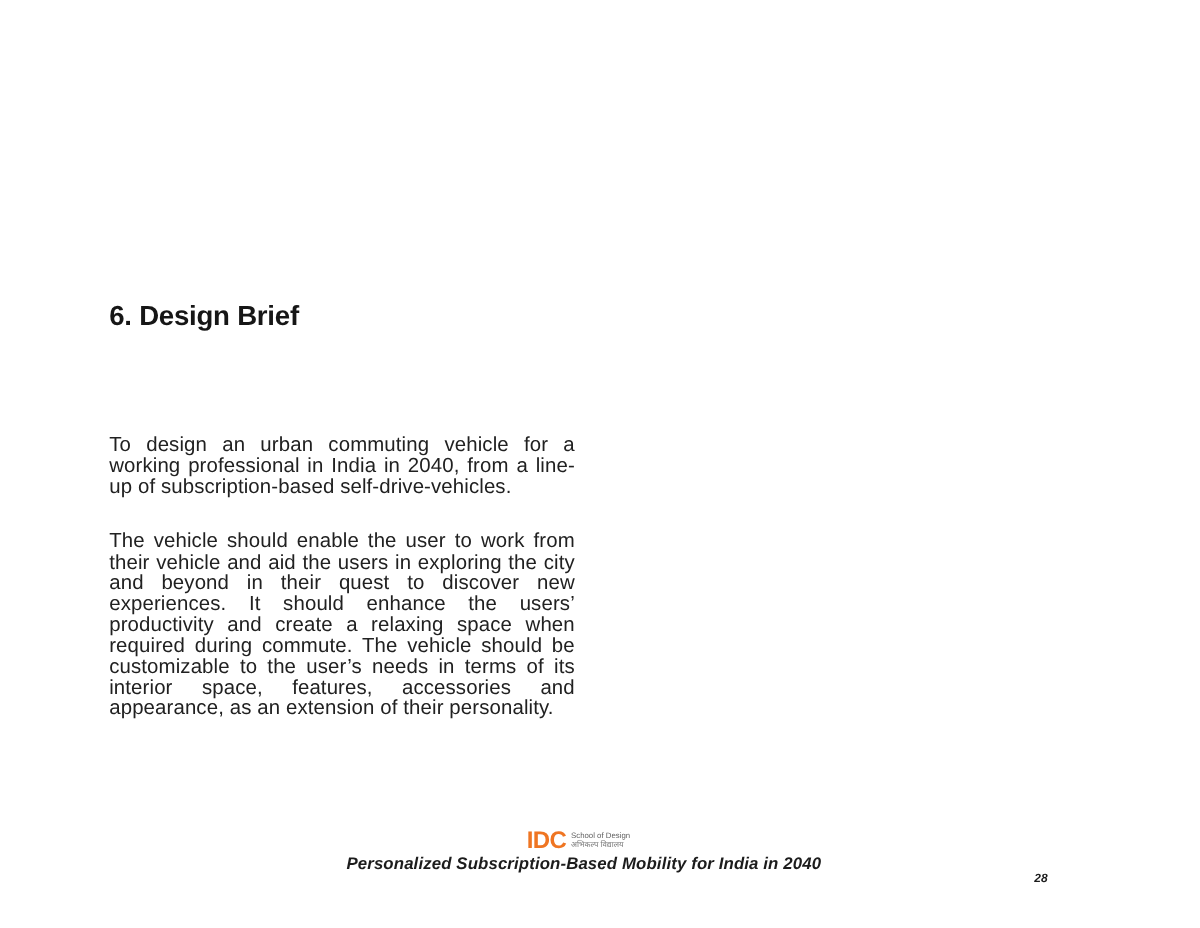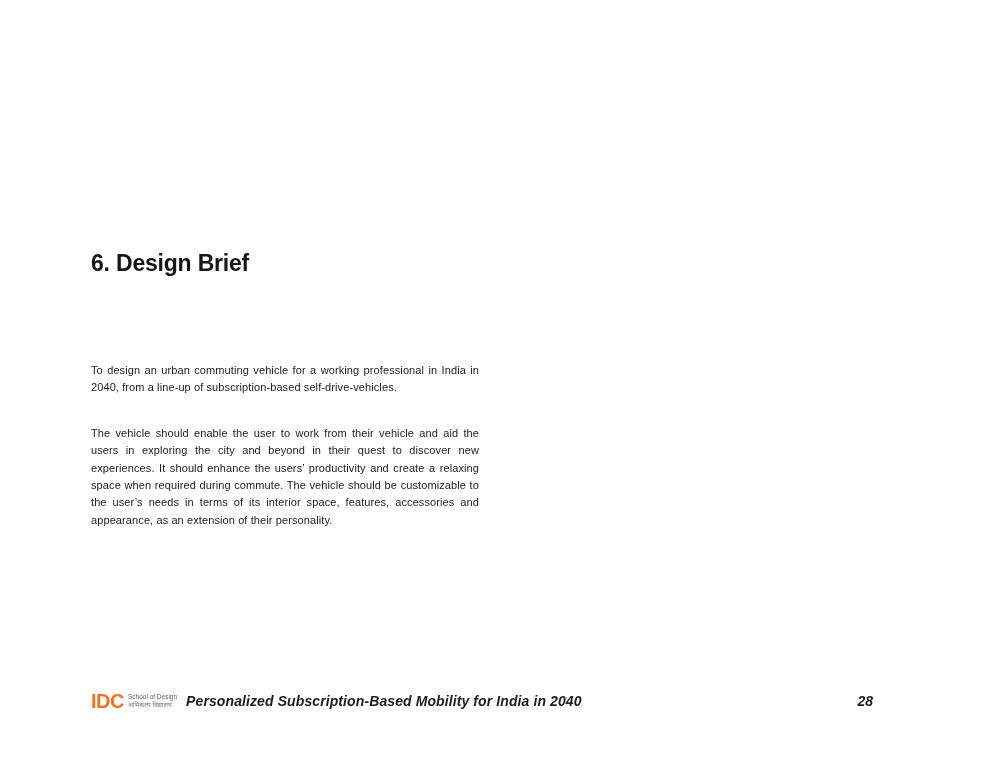--- a/index.html
+++ b/index.html
@@ -23,36 +23,37 @@
     font-size: 23px;
     font-weight: 700;
     letter-spacing: -0.2px;
     color: #161616;
   }
   .body-text {
     position: absolute;
     left: 91px;
     top: 362px;
     width: 388px;
-    font-size: 11px;
+    font-size: 17px;
     line-height: 17.4px;
     color: #212121;
     text-align: justify;
     letter-spacing: 0.1px;
   }
   .body-text p { margin-bottom: 13px; }
   .body-text p:last-child { margin-bottom: 0; margin-top: 28px; }
 
   .footer {
     position: absolute;
     left: 91px;
     top: 691px;
     width: 782px;
     display: flex;
     align-items: center;
+    flex-direction: column;
   }
   .logo {
     display: flex;
     align-items: center;
     flex: 0 0 auto;
   }
   .logo-acronym {
     font-size: 20px;
     font-weight: 800;
     letter-spacing: -0.5px;
@@ -81,21 +82,21 @@
     margin-left: 9px;
     font-size: 14px;
     font-weight: 700;
     font-style: italic;
     color: #1c1c1c;
     letter-spacing: 0.1px;
     white-space: nowrap;
   }
   .page-number {
     margin-left: auto;
-    font-size: 14px;
+    font-size: 10px;
     font-weight: 700;
     font-style: italic;
     color: #1c1c1c;
   }
 </style>
 </head>
 <body>
 
 <div class="page">
 

